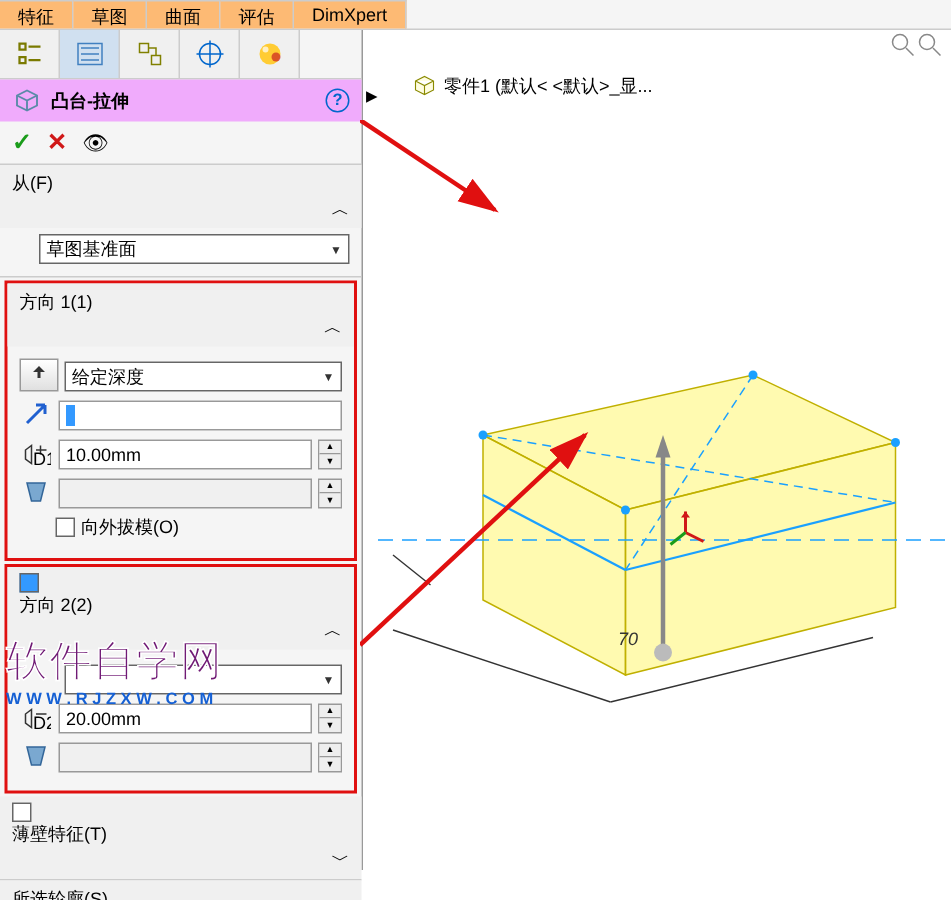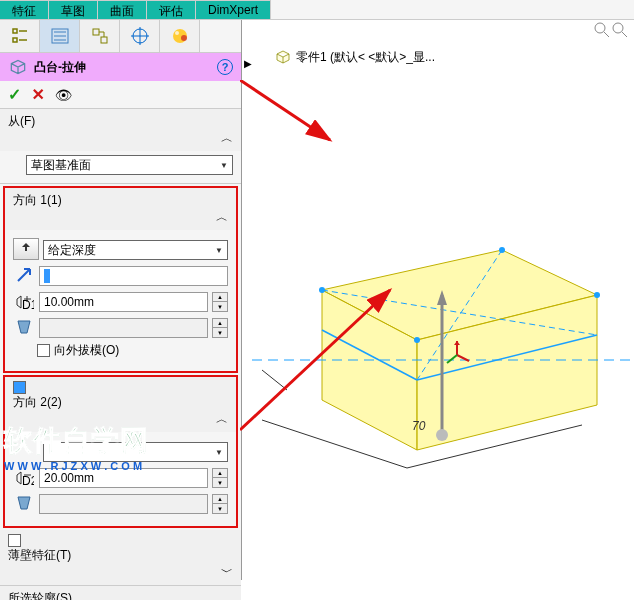--- a/index.html
+++ b/index.html
@@ -1,19 +1,19 @@
 <!DOCTYPE html>
 <html><head>
   <meta charset="utf-8">
   <style>
     * { margin: 0; padding: 0; box-sizing: border-box; font-family: "Microsoft YaHei", Arial, sans-serif; font-size: 12px; }
     body { width: 634px; height: 600px; background: #fff; overflow: hidden; position: relative; }
     
     .top-tabs { display: flex; border-bottom: 1px solid #ccc; background: #f5f5f5; height: 20px; }
-    .top-tab { padding: 2px 12px; border-right: 1px solid #ccc; background: #14b8a6; cursor: pointer; border-top: 1px solid #ccc; font-size: 12px; }
+    .top-tab { padding: 2px 12px; border-right: 1px solid #ccc; background: #fdba74; cursor: pointer; border-top: 1px solid #ccc; font-size: 12px; }
     
     .main { display: flex; height: 560px; }
     .panel { width: 242px; background: #f5f5f5; border-right: 1px solid #999; position: relative; }
     
     .icon-tabs { display: flex; border-bottom: 1px solid #ccc; }
     .icon-tab { width: 40px; height: 32px; display: flex; align-items: center; justify-content: center; border-right: 1px solid #ccc; background: #f0f0f0; cursor: pointer; }
     .icon-tab.active { background: #d0e0f0; }
     
     .pm-header { display: flex; align-items: center; padding: 4px 8px; background: #f0abfc; }
     .pm-header .cube-icon { width: 20px; height: 20px; margin-right: 6px; }
@@ -40,21 +40,21 @@
     .text-input { flex: 1; height: 20px; border: 1px solid #999; background: #fff; padding: 0 4px; display: flex; align-items: center; }
     .spinner { width: 16px; display: flex; flex-direction: column; border: 1px solid #999; }
     .spinner span { height: 9px; background: #eee; display: flex; align-items: center; justify-content: center; font-size: 6px; cursor: pointer; border-bottom: 1px solid #999; }
     .spinner span:last-child { border-bottom: none; }
     .blue-sel { background: #3399ff; width: 6px; height: 14px; display: inline-block; }
     .checkbox-row { display: flex; align-items: center; gap: 4px; margin: 4px 0 4px 24px; }
     .chk { width: 13px; height: 13px; border: 1px solid #666; background: #fff; }
     .chk.checked { background: #3399ff; }
     
     .watermark { position: absolute; left: 4px; top: 402px; z-index: 5; }
-    .watermark .cn { color: #15803d; font-size: 28px; font-weight: bold; -webkit-text-stroke: 1px #fff; letter-spacing: 1px; }
+    .watermark .cn { color: #701a75; font-size: 28px; font-weight: normal; -webkit-text-stroke: 1px #fff; letter-spacing: 1px; }
     .watermark .en { color: #1560d4; font-size: 11px; font-weight: bold; letter-spacing: 0; }
     
     .viewport { flex: 1; background: #fff; position: relative; }
     .vp-top { position: absolute; right: 6px; top: 2px; display: flex; gap: 2px; }
     .vp-arrow { position: absolute; left: 2px; top: 38px; font-size: 10px; }
     .part-label { position: absolute; left: 32px; top: 28px; display: flex; align-items: center; gap: 4px; }
     .cube-sm { width: 18px; height: 18px; }
     .viewport svg.box3d { position: absolute; left: 0px; top: 200px; }
     
     .red-arrow { position: absolute; pointer-events: none; }

